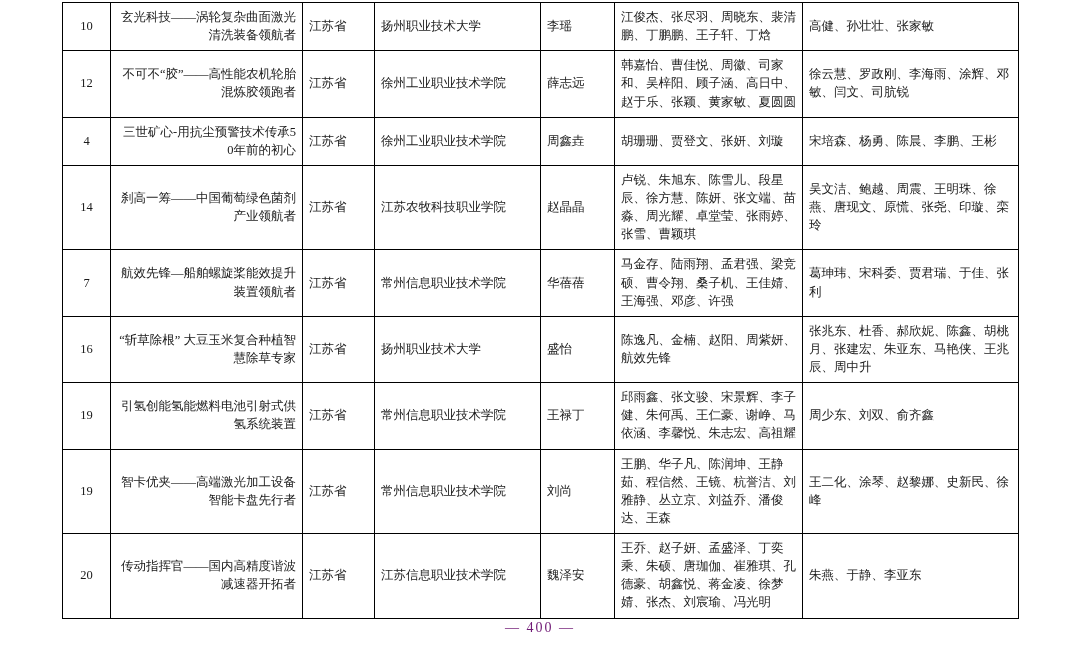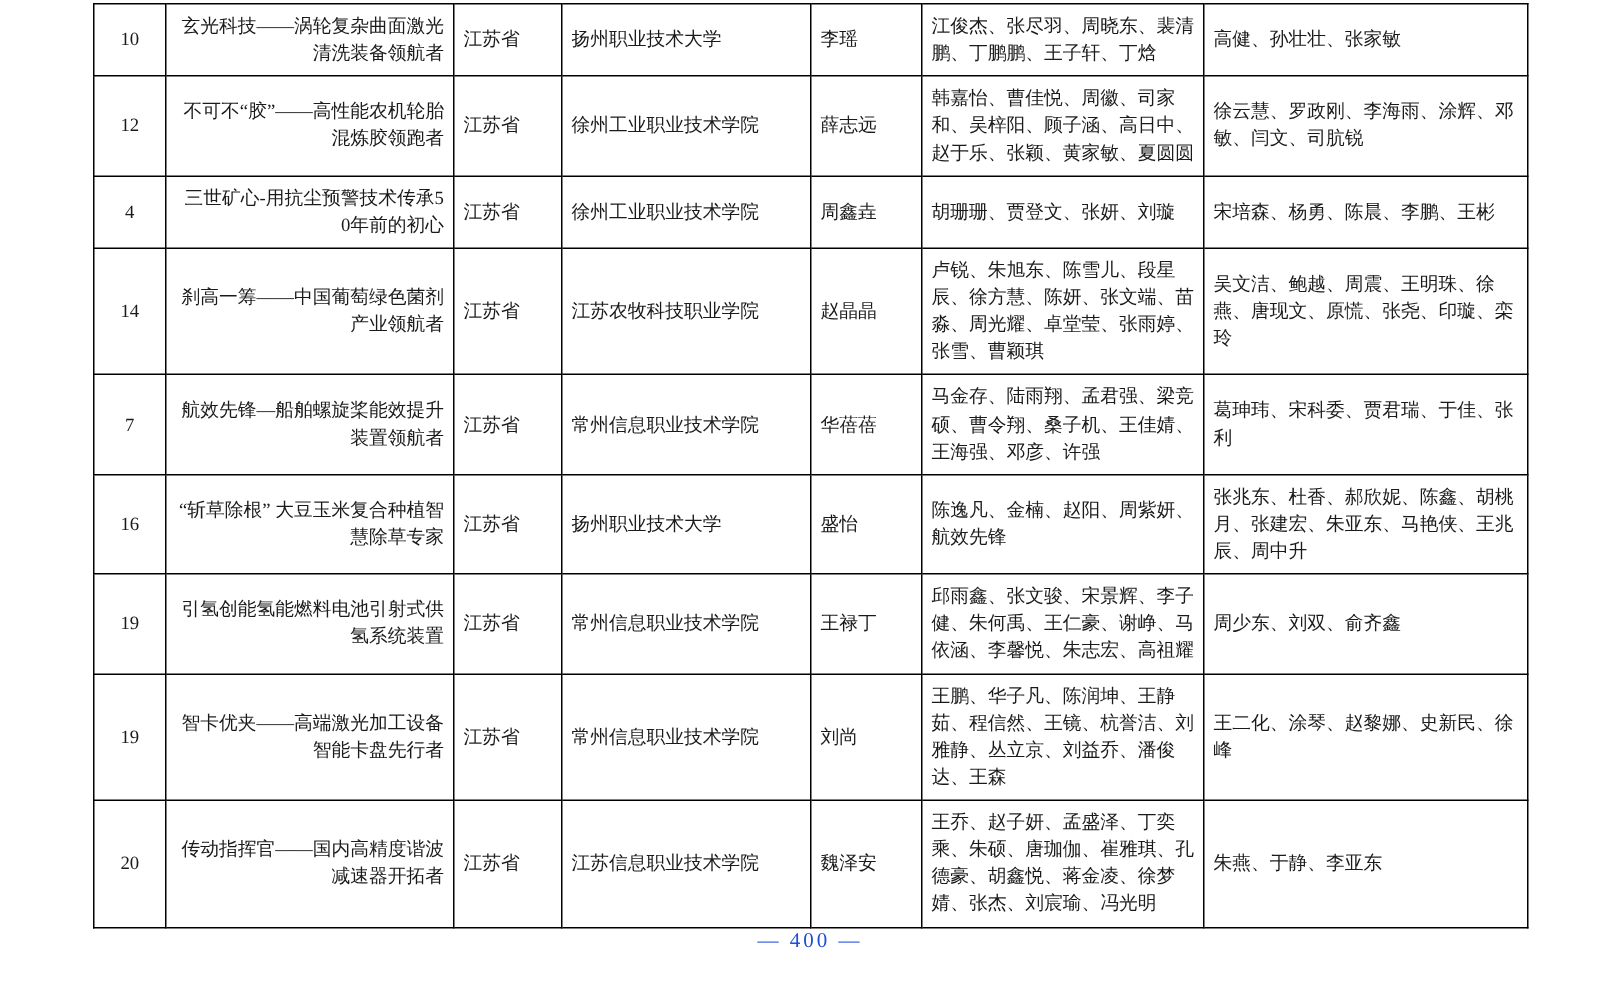--- a/index.html
+++ b/index.html
@@ -61,21 +61,21 @@
     text-align: left;
   }
   .footer {
     position: absolute;
     left: 0;
     top: 620px;
     width: 1080px;
     text-align: center;
     font-size: 14px;
     letter-spacing: 2px;
-    color: #1d4ed8;
+    color: #701a75;
   }
 </style>
 </head>
 <body>
 
 <div class="page">
 
   <div class="table-wrap">
     <table class="doc-table">
       <colgroup>

